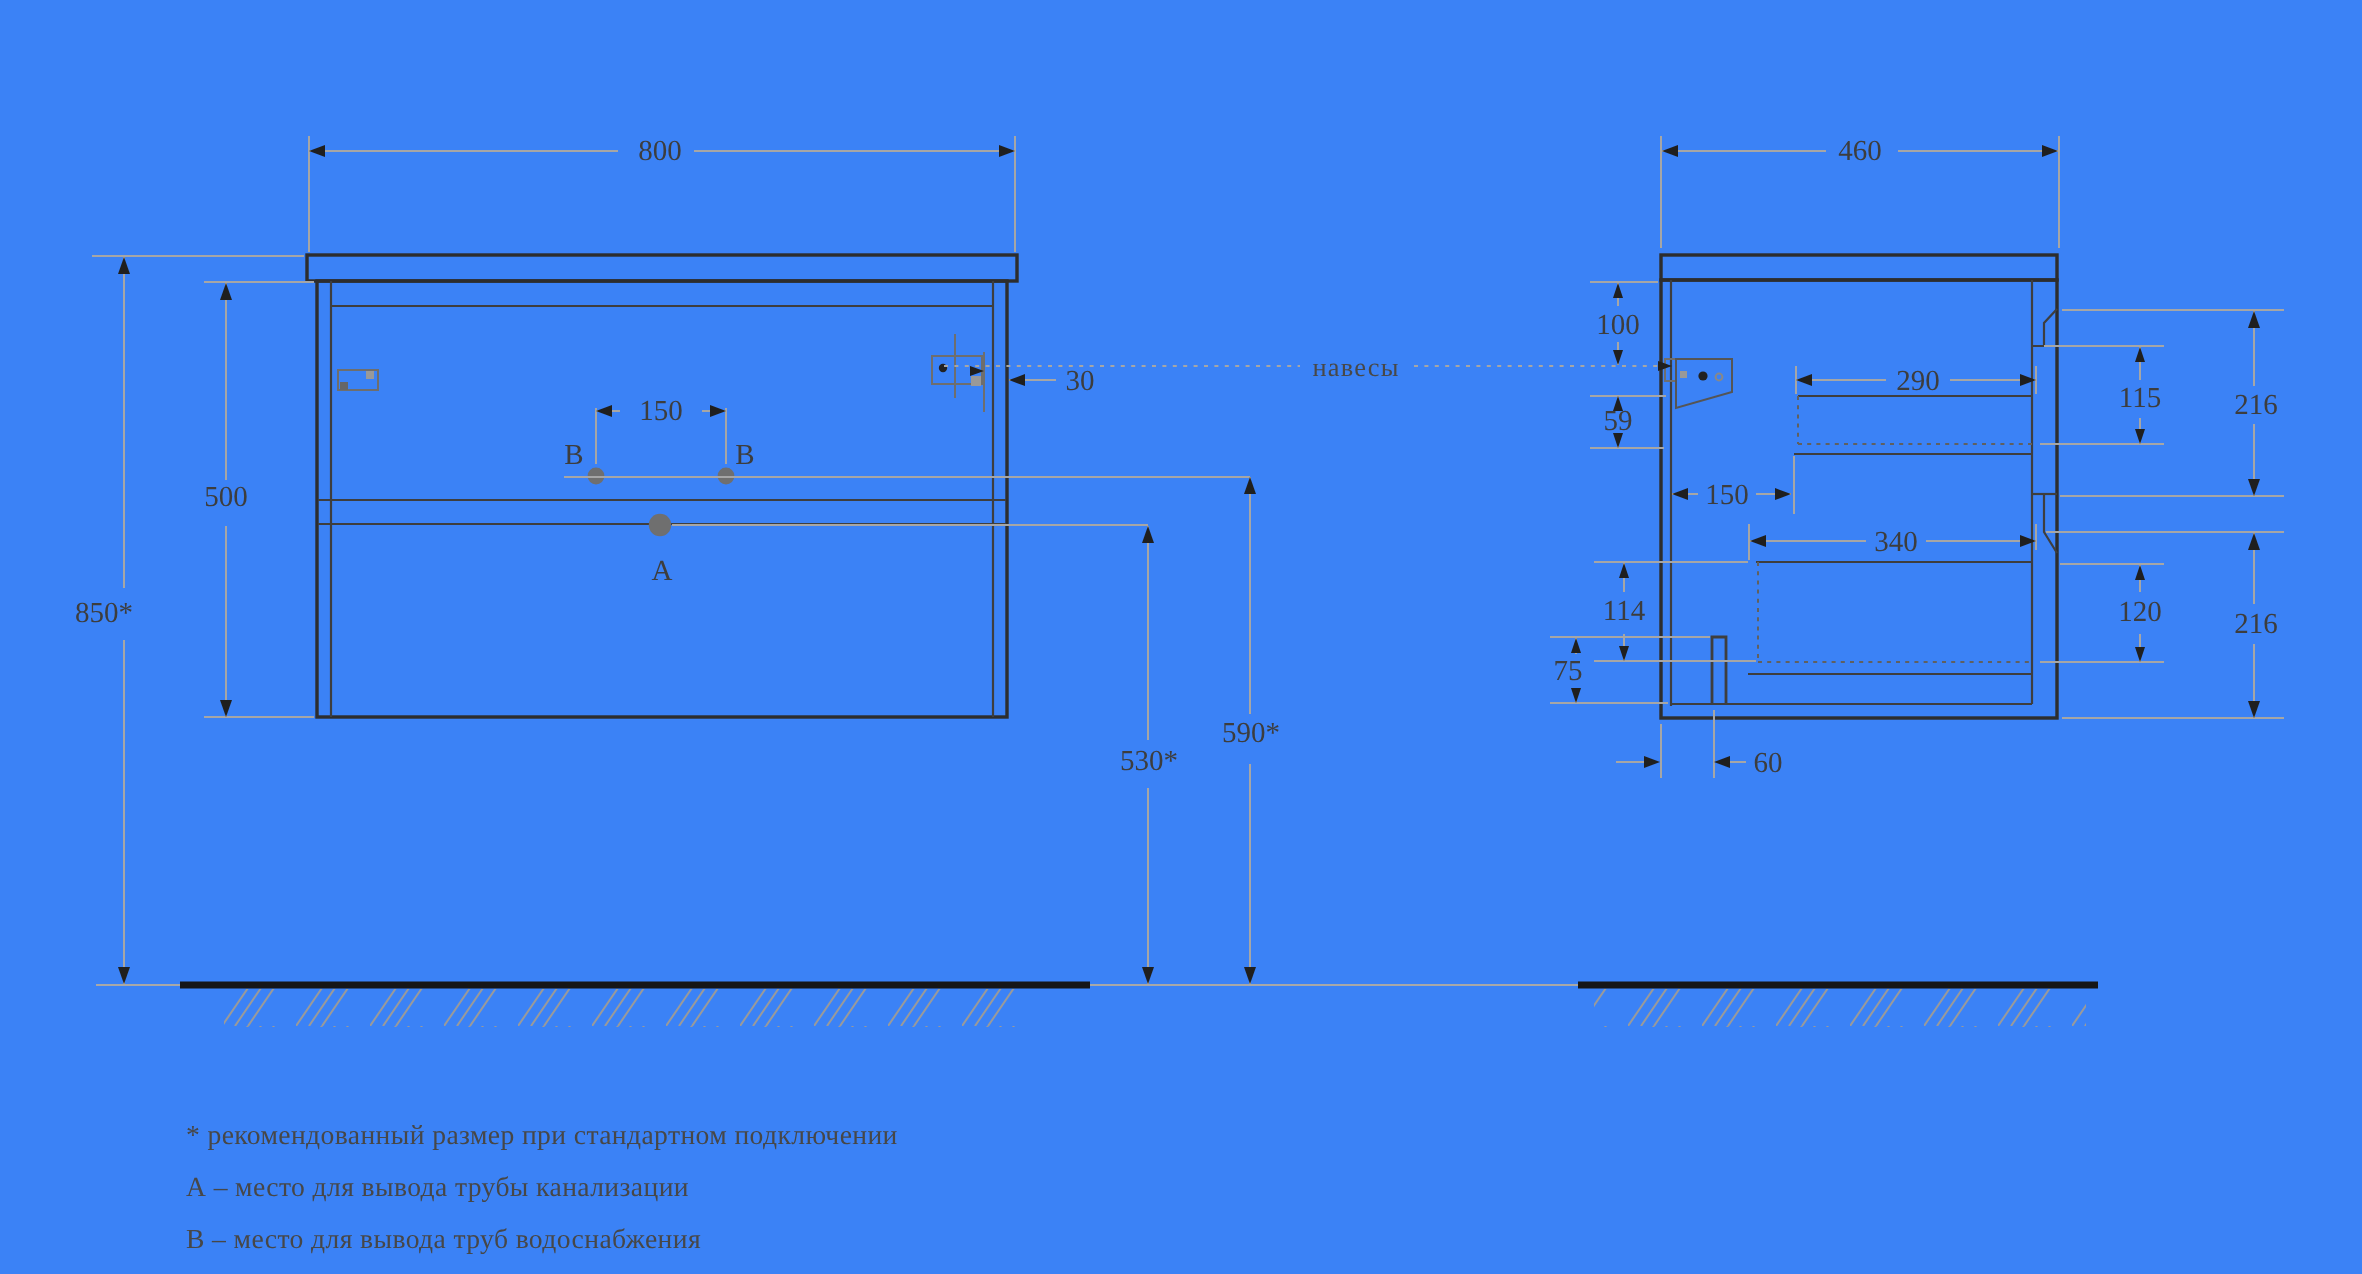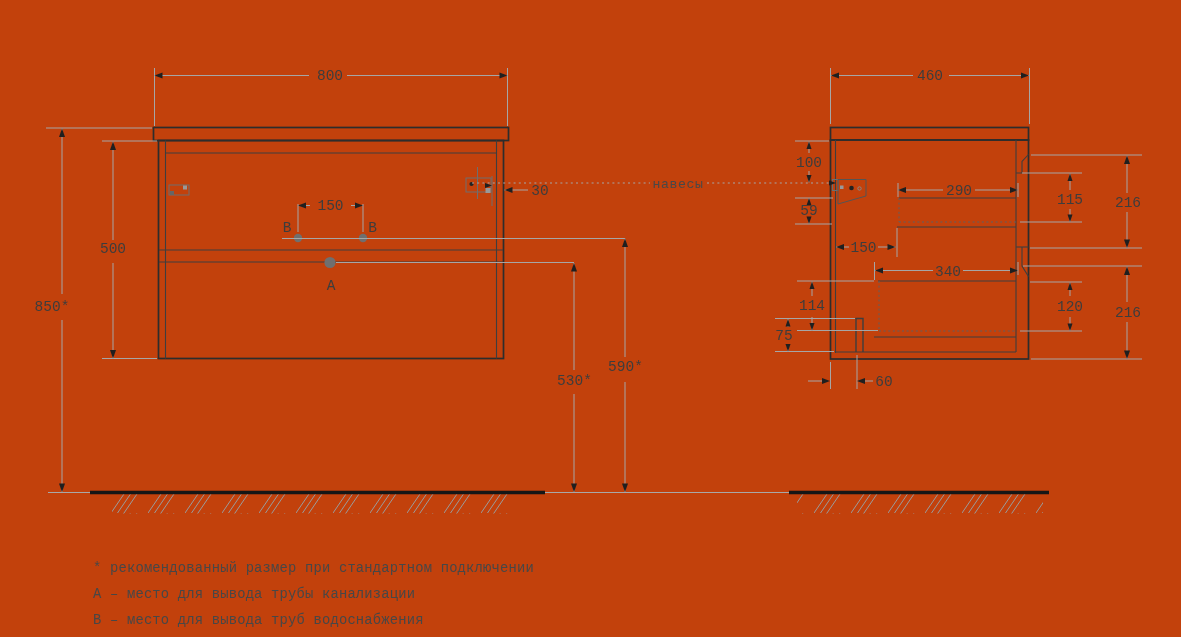--- a/index.html
+++ b/index.html
@@ -1,17 +1,17 @@
 <!DOCTYPE html>
 <html><head>
 <meta charset="utf-8">
 <style>
   html,body{margin:0;padding:0;background:#ffffff;}
-  .canvas{position:relative;width:1181px;height:637px;background:#c2410c;
-          font-family:Liberation Mono, monospace;overflow:hidden;}
+  .canvas{position:relative;width:1181px;height:637px;background:#3b82f6;
+          font-family:Liberation Serif, serif;overflow:hidden;}
   svg{display:block;}
   svg text{fill:#3d3d3d;}
   .t{font-size:14.5px;text-anchor:middle;}
   .tc{font-size:13.2px;text-anchor:middle;fill:#484848;letter-spacing:.6px;}
   .lg{font-size:13.8px;fill:#474747;letter-spacing:.2px;}
   .outline{stroke:#2d2d2d;stroke-width:1.7;fill:none;}
   .struct{stroke:#3e3e3e;stroke-width:1.1;fill:none;}
   .thin{stroke:#6e6e6e;stroke-width:1;fill:none;}
   .dim{stroke:#a6a6a6;stroke-width:1;fill:none;}
   .dash{stroke:#606060;stroke-width:1;fill:none;stroke-dasharray:2,2.6;}

